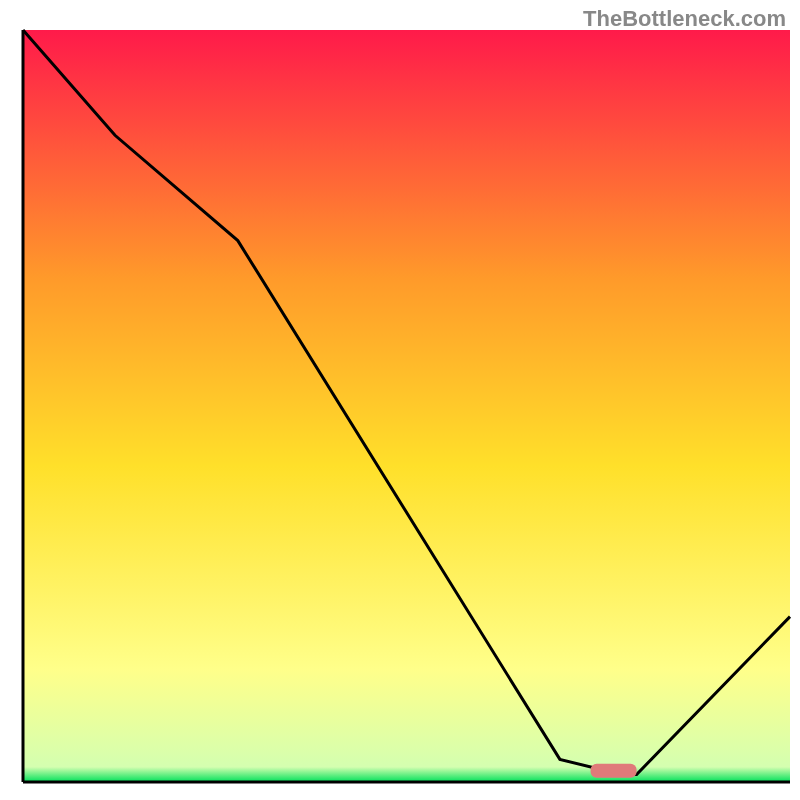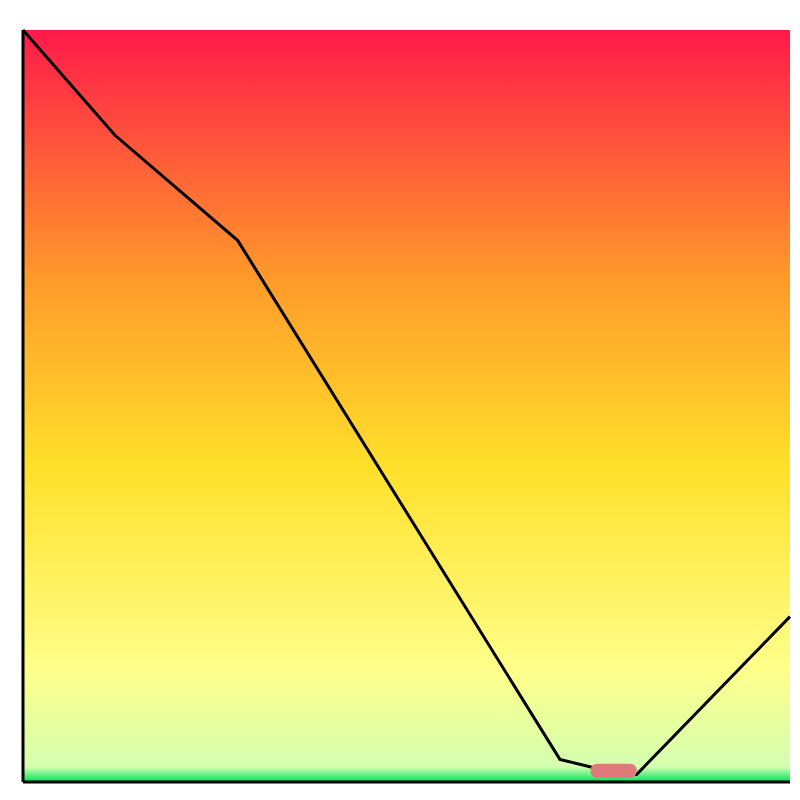--- a/index.html
+++ b/index.html
@@ -25,20 +25,21 @@
     z-index: 10;
   }
   svg {
     display: block;
   }
 </style>
 </head>
 <body>
 <div class="container">
 
+<div class="watermark">TheBottleneck.com</div>
 
 <svg id="chart-svg" width="800" height="800">
   <defs>
     <linearGradient id="bg-grad" x1="0" y1="0" x2="0" y2="1">
       <stop id="g0" offset="0%" stop-color="#ff1a4a"></stop>
       <stop id="g1" offset="33%" stop-color="#ff9a2a"></stop>
       <stop id="g2" offset="58%" stop-color="#ffe02a"></stop>
       <stop id="g3" offset="85%" stop-color="#ffff8a"></stop>
       <stop id="g4" offset="98%" stop-color="#d4ffb0"></stop>
       <stop id="g5" offset="100%" stop-color="#00e05a"></stop>

